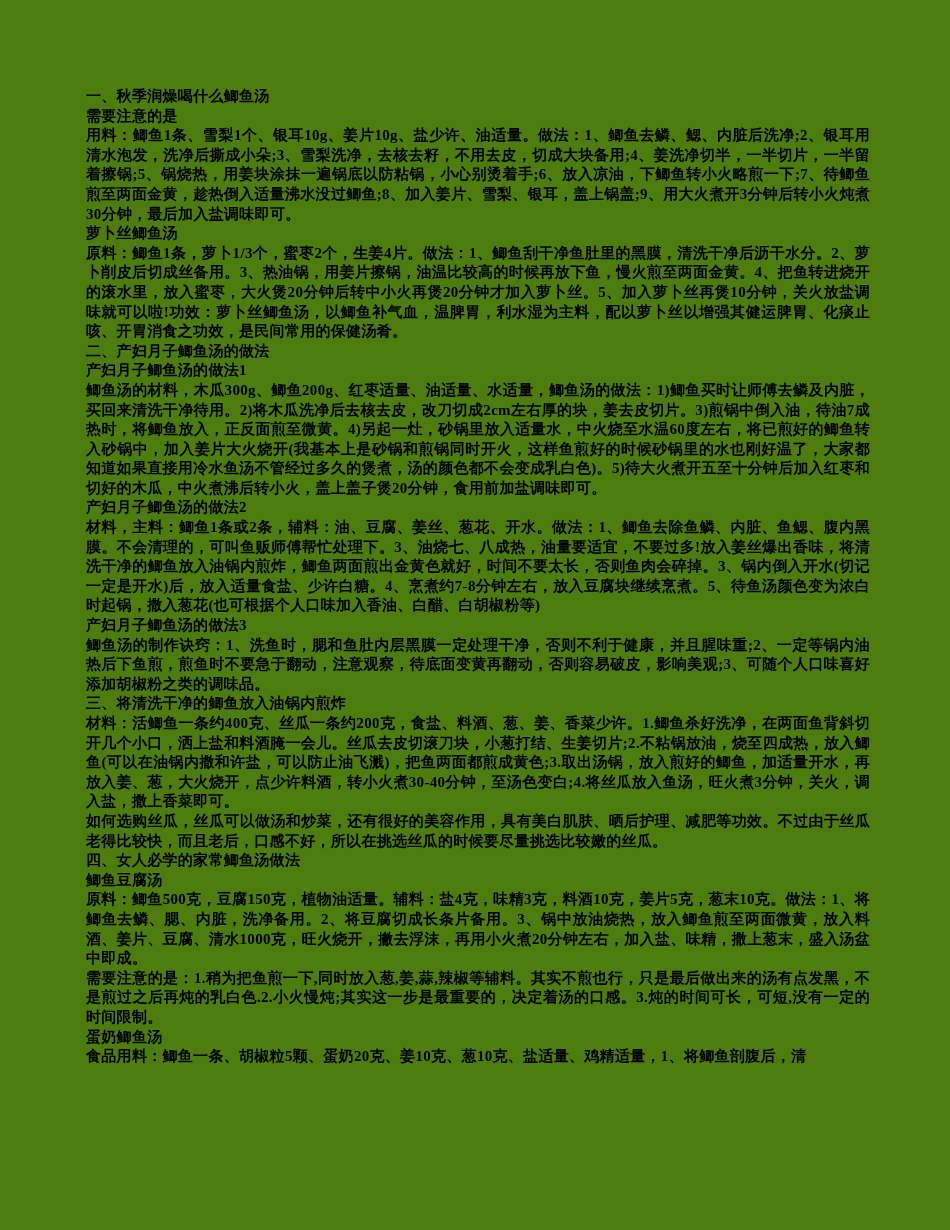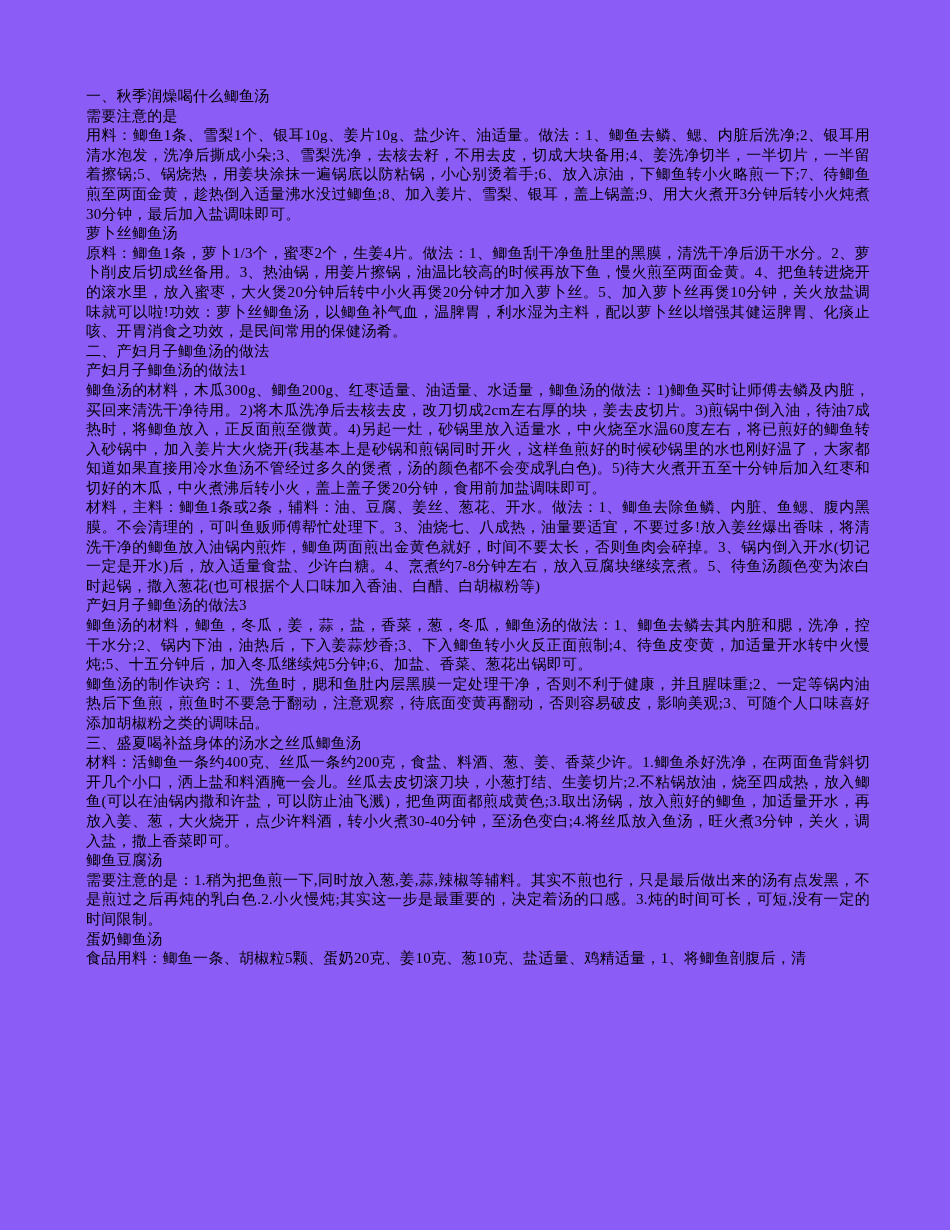--- a/index.html
+++ b/index.html
@@ -28,34 +28,37 @@
   }
   .article p {
     margin: 0;
     padding: 0;
     word-break: break-all;
   }
 </style>
 </head>
 <body>
 
-<div class="page" style="background: #8b5cf6;">
+<div class="page" style="background: #4d7c0f; font-weight: bold;">
   <div class="article" id="article-body" style="color: rgb(0, 0, 0);">
       <p>一、秋季润燥喝什么鲫鱼汤</p>
       <p>需要注意的是</p>
       <p>用料：鲫鱼1条、雪梨1个、银耳10g、姜片10g、盐少许、油适量。做法：1、鲫鱼去鳞、鳃、内脏后洗净;2、银耳用清水泡发，洗净后撕成小朵;3、雪梨洗净，去核去籽，不用去皮，切成大块备用;4、姜洗净切半，一半切片，一半留着擦锅;5、锅烧热，用姜块涂抹一遍锅底以防粘锅，小心别烫着手;6、放入凉油，下鲫鱼转小火略煎一下;7、待鲫鱼煎至两面金黄，趁热倒入适量沸水没过鲫鱼;8、加入姜片、雪梨、银耳，盖上锅盖;9、用大火煮开3分钟后转小火炖煮30分钟，最后加入盐调味即可。</p>
       <p>萝卜丝鲫鱼汤</p>
       <p>原料：鲫鱼1条，萝卜1/3个，蜜枣2个，生姜4片。做法：1、鲫鱼刮干净鱼肚里的黑膜，清洗干净后沥干水分。2、萝卜削皮后切成丝备用。3、热油锅，用姜片擦锅，油温比较高的时候再放下鱼，慢火煎至两面金黄。4、把鱼转进烧开的滚水里，放入蜜枣，大火煲20分钟后转中小火再煲20分钟才加入萝卜丝。5、加入萝卜丝再煲10分钟，关火放盐调味就可以啦!功效：萝卜丝鲫鱼汤，以鲫鱼补气血，温脾胃，利水湿为主料，配以萝卜丝以增强其健运脾胃、化痰止咳、开胃消食之功效，是民间常用的保健汤肴。</p>
       <p>二、产妇月子鲫鱼汤的做法</p>
       <p>产妇月子鲫鱼汤的做法1</p>
       <p>鲫鱼汤的材料，木瓜300g、鲫鱼200g、红枣适量、油适量、水适量，鲫鱼汤的做法：1)鲫鱼买时让师傅去鳞及内脏，买回来清洗干净待用。2)将木瓜洗净后去核去皮，改刀切成2cm左右厚的块，姜去皮切片。3)煎锅中倒入油，待油7成热时，将鲫鱼放入，正反面煎至微黄。4)另起一灶，砂锅里放入适量水，中火烧至水温60度左右，将已煎好的鲫鱼转入砂锅中，加入姜片大火烧开(我基本上是砂锅和煎锅同时开火，这样鱼煎好的时候砂锅里的水也刚好温了，大家都知道如果直接用冷水鱼汤不管经过多久的煲煮，汤的颜色都不会变成乳白色)。5)待大火煮开五至十分钟后加入红枣和切好的木瓜，中火煮沸后转小火，盖上盖子煲20分钟，食用前加盐调味即可。</p>
+      <p>产妇月子鲫鱼汤的做法2</p>
       <p>材料，主料：鲫鱼1条或2条，辅料：油、豆腐、姜丝、葱花、开水。做法：1、鲫鱼去除鱼鳞、内脏、鱼鳃、腹内黑膜。不会清理的，可叫鱼贩师傅帮忙处理下。3、油烧七、八成热，油量要适宜，不要过多!放入姜丝爆出香味，将清洗干净的鲫鱼放入油锅内煎炸，鲫鱼两面煎出金黄色就好，时间不要太长，否则鱼肉会碎掉。3、锅内倒入开水(切记一定是开水)后，放入适量食盐、少许白糖。4、烹煮约7-8分钟左右，放入豆腐块继续烹煮。5、待鱼汤颜色变为浓白时起锅，撒入葱花(也可根据个人口味加入香油、白醋、白胡椒粉等)</p>
       <p>产妇月子鲫鱼汤的做法3</p>
-      <p>鲫鱼汤的材料，鲫鱼，冬瓜，姜，蒜，盐，香菜，葱，冬瓜，鲫鱼汤的做法：1、鲫鱼去鳞去其内脏和腮，洗净，控干水分;2、锅内下油，油热后，下入姜蒜炒香;3、下入鲫鱼转小火反正面煎制;4、待鱼皮变黄，加适量开水转中火慢炖;5、十五分钟后，加入冬瓜继续炖5分钟;6、加盐、香菜、葱花出锅即可。</p>
       <p>鲫鱼汤的制作诀窍：1、洗鱼时，腮和鱼肚内层黑膜一定处理干净，否则不利于健康，并且腥味重;2、一定等锅内油热后下鱼煎，煎鱼时不要急于翻动，注意观察，待底面变黄再翻动，否则容易破皮，影响美观;3、可随个人口味喜好添加胡椒粉之类的调味品。</p>
-      <p>三、盛夏喝补益身体的汤水之丝瓜鲫鱼汤</p>
+      <p>三、将清洗干净的鲫鱼放入油锅内煎炸</p>
       <p>材料：活鲫鱼一条约400克、丝瓜一条约200克，食盐、料酒、葱、姜、香菜少许。1.鲫鱼杀好洗净，在两面鱼背斜切开几个小口，洒上盐和料酒腌一会儿。丝瓜去皮切滚刀块，小葱打结、生姜切片;2.不粘锅放油，烧至四成热，放入鲫鱼(可以在油锅内撒和许盐，可以防止油飞溅)，把鱼两面都煎成黄色;3.取出汤锅，放入煎好的鲫鱼，加适量开水，再放入姜、葱，大火烧开，点少许料酒，转小火煮30-40分钟，至汤色变白;4.将丝瓜放入鱼汤，旺火煮3分钟，关火，调入盐，撒上香菜即可。</p>
+      <p>如何选购丝瓜，丝瓜可以做汤和炒菜，还有很好的美容作用，具有美白肌肤、晒后护理、减肥等功效。不过由于丝瓜老得比较快，而且老后，口感不好，所以在挑选丝瓜的时候要尽量挑选比较嫩的丝瓜。</p>
+      <p>四、女人必学的家常鲫鱼汤做法</p>
       <p>鲫鱼豆腐汤</p>
+      <p>原料：鲫鱼500克，豆腐150克，植物油适量。辅料：盐4克，味精3克，料酒10克，姜片5克，葱末10克。做法：1、将鲫鱼去鳞、腮、内脏，洗净备用。2、将豆腐切成长条片备用。3、锅中放油烧热，放入鲫鱼煎至两面微黄，放入料酒、姜片、豆腐、清水1000克，旺火烧开，撇去浮沫，再用小火煮20分钟左右，加入盐、味精，撒上葱末，盛入汤盆中即成。</p>
       <p>需要注意的是：1.稍为把鱼煎一下,同时放入葱,姜,蒜,辣椒等辅料。其实不煎也行，只是最后做出来的汤有点发黑，不是煎过之后再炖的乳白色.2.小火慢炖;其实这一步是最重要的，决定着汤的口感。3.炖的时间可长，可短,没有一定的时间限制。</p>
       <p>蛋奶鲫鱼汤</p>
       <p>食品用料：鲫鱼一条、胡椒粒5颗、蛋奶20克、姜10克、葱10克、盐适量、鸡精适量，1、将鲫鱼剖腹后，清</p>
     </div>
 </div>
 
 </body></html>

